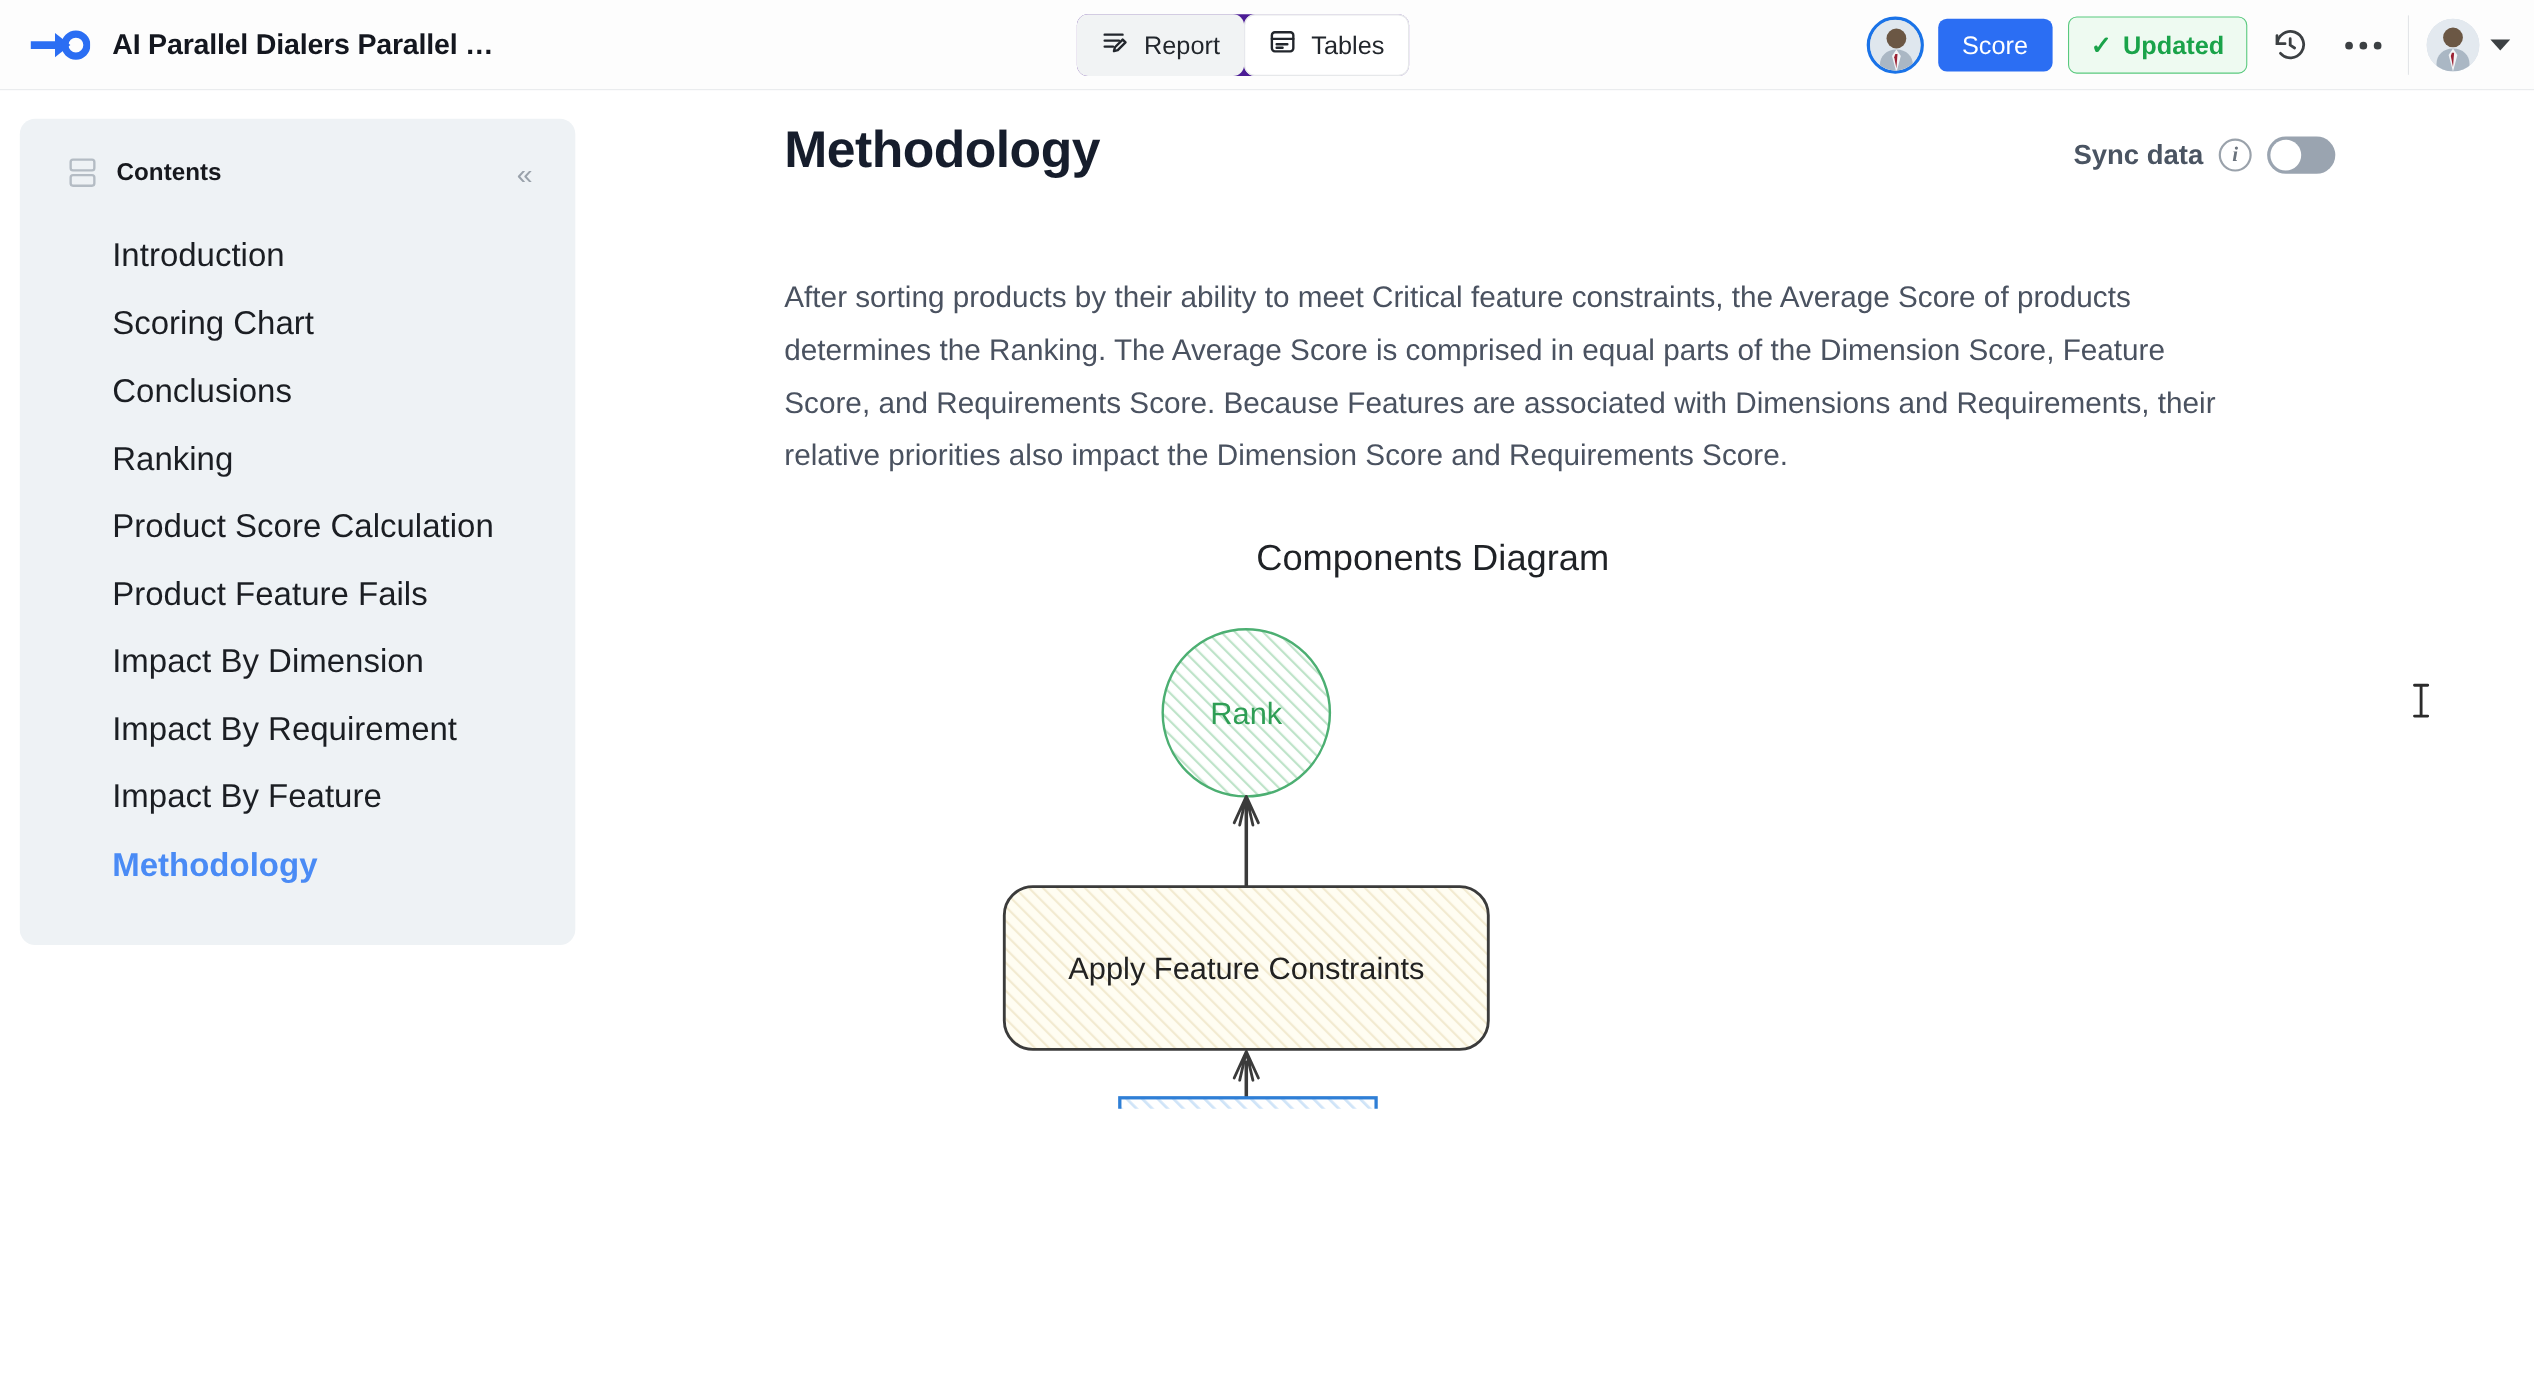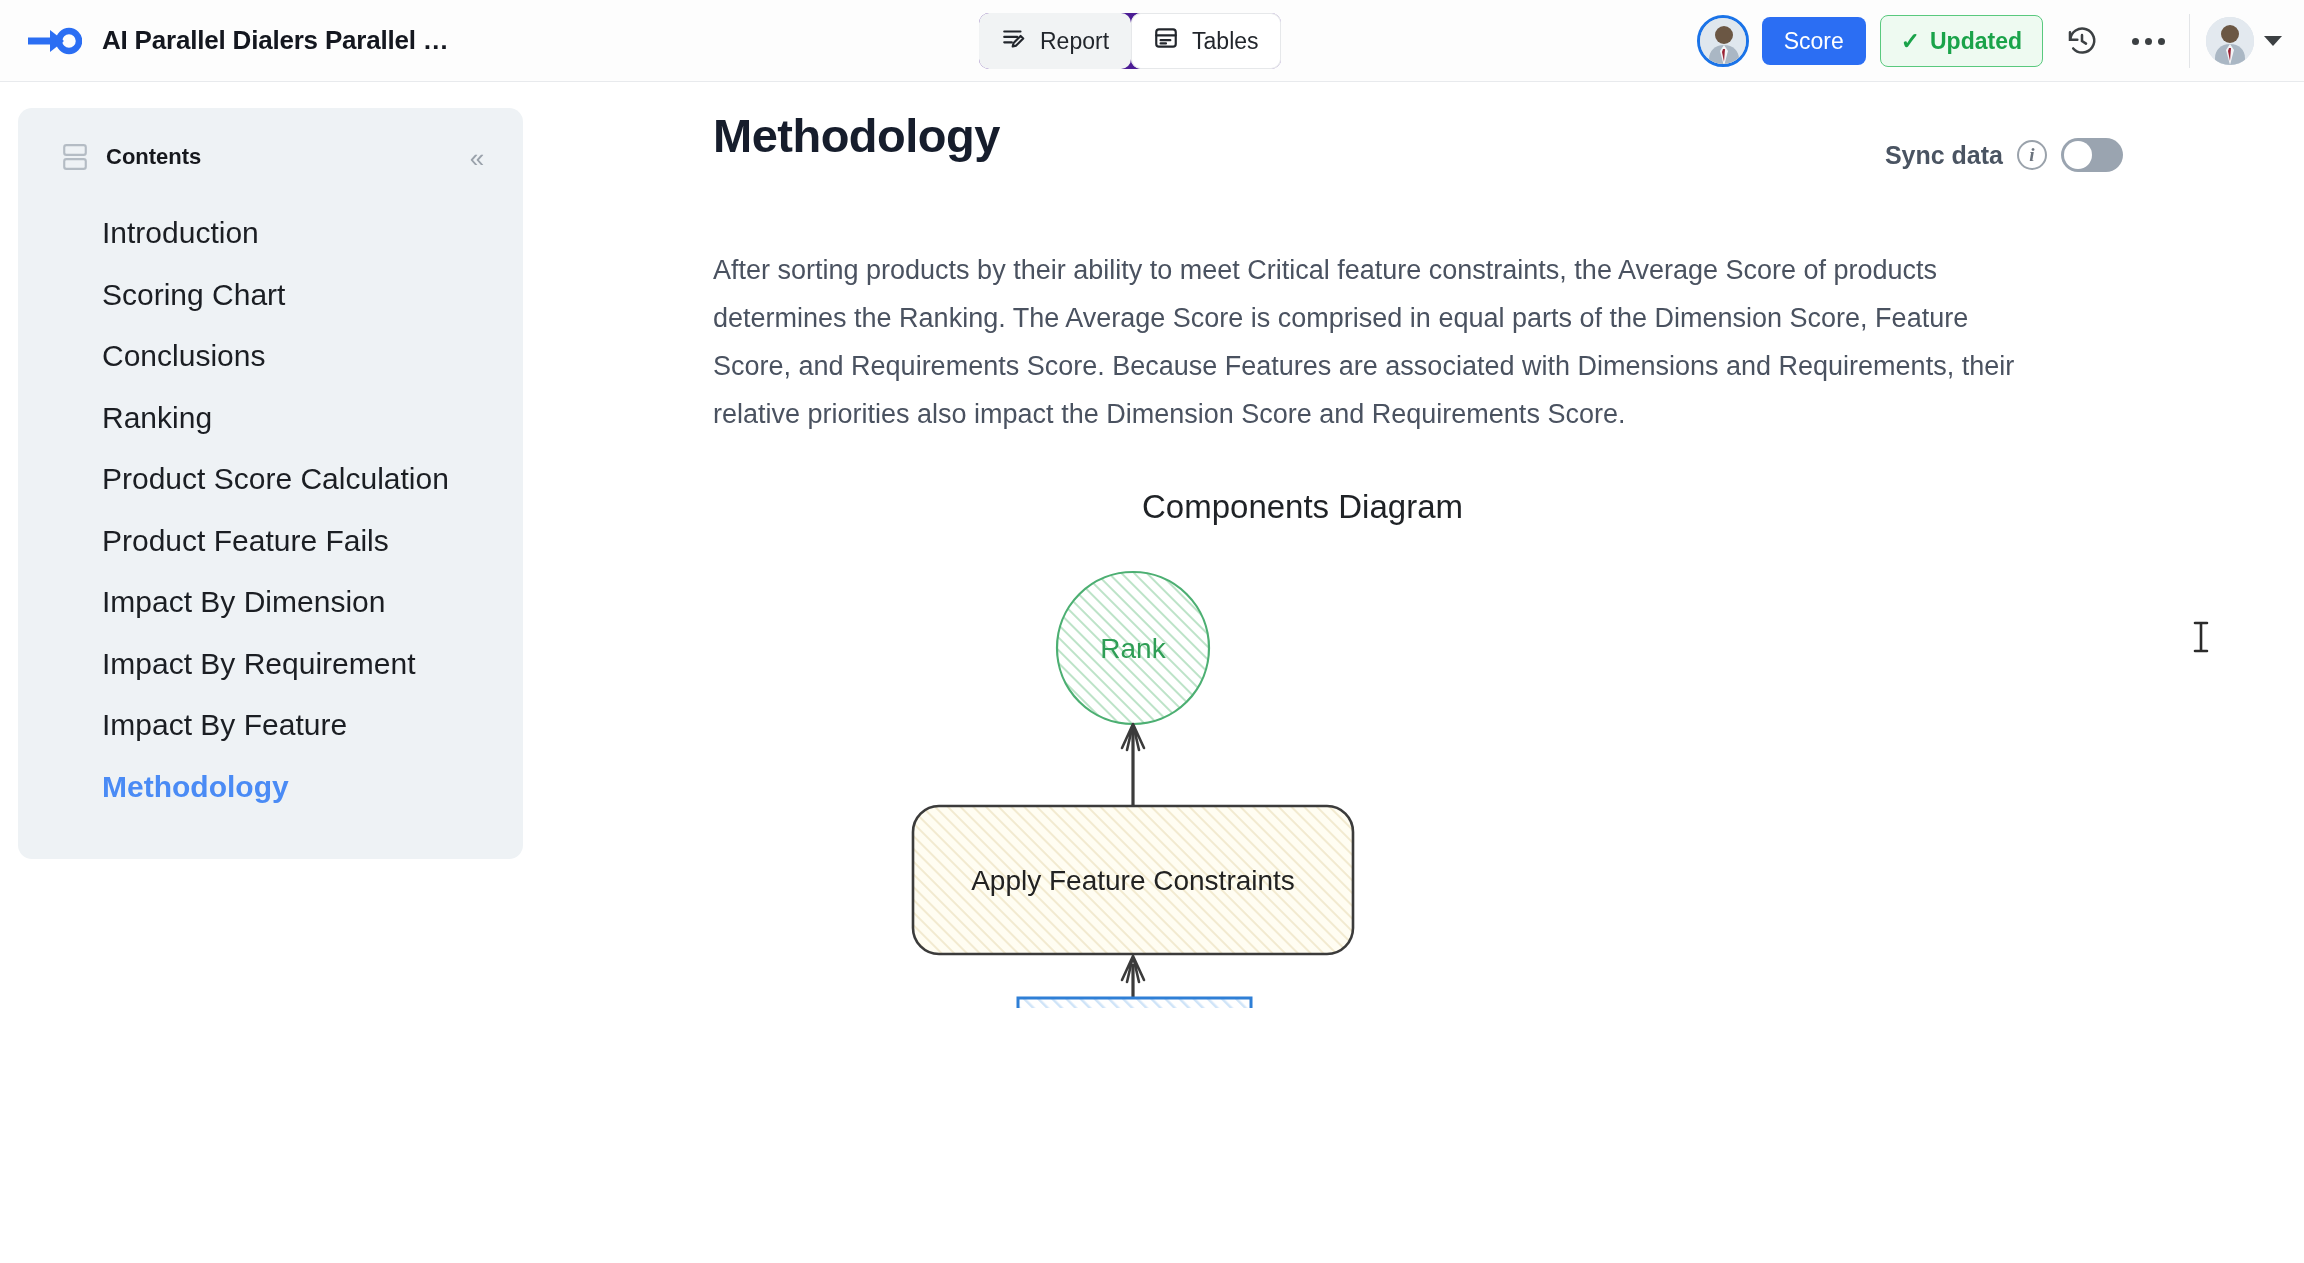--- a/index.html
+++ b/index.html
@@ -119,21 +119,21 @@
   .main {
     position: absolute; left: 713px; top: 108px;
     width: 1500px;
   }
   .main-head { display: flex; align-items: flex-start; position: relative; height: 90px; }
   .page-title {
     font-size: 47px; font-weight: 700; color: #161d2c;
     letter-spacing: -0.5px;
   }
   .sync-wrap {
-    position: absolute; right: 90px; top: 30px;
+    position: absolute; right: 90px; top: 16px;
     display: flex; align-items: center; gap: 14px;
   }
   .sync-label { font-size: 25px; font-weight: 600; color: #4a5462; }
   .info-icon {
     width: 30px; height: 30px; border-radius: 50%;
     border: 2px solid #9aa2ab; color: #6b737d;
     font-size: 19px; font-weight: 700; font-style: italic;
     display: flex; align-items: center; justify-content: center;
     font-family: "Liberation Serif", serif; cursor: pointer;
   }

